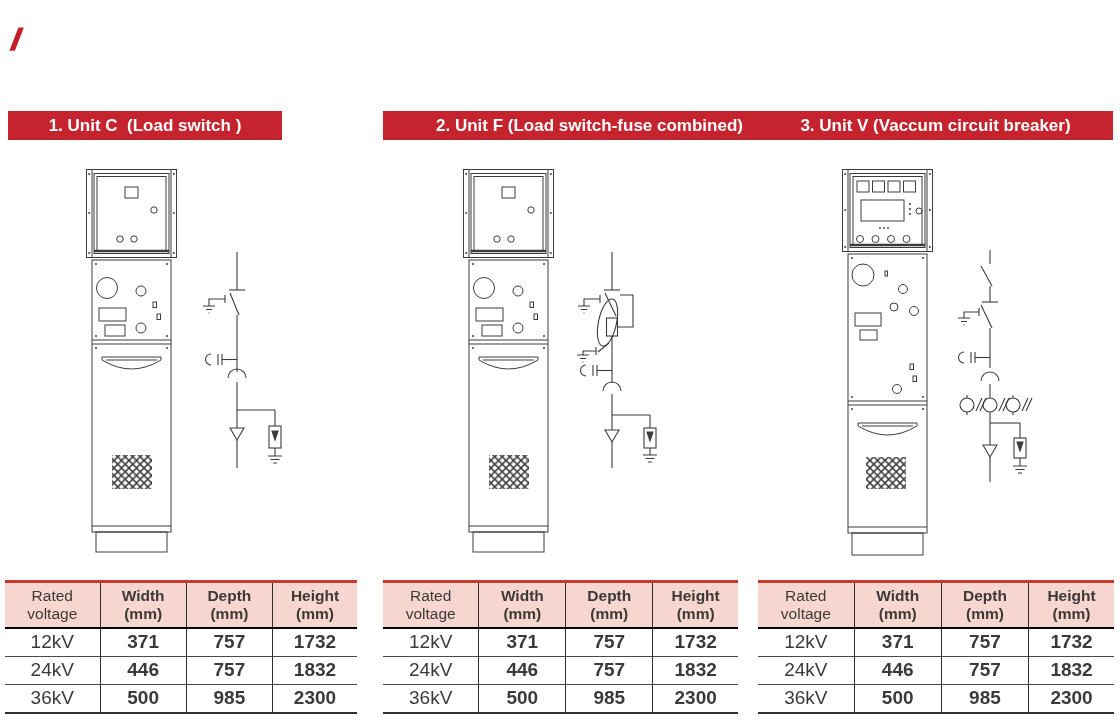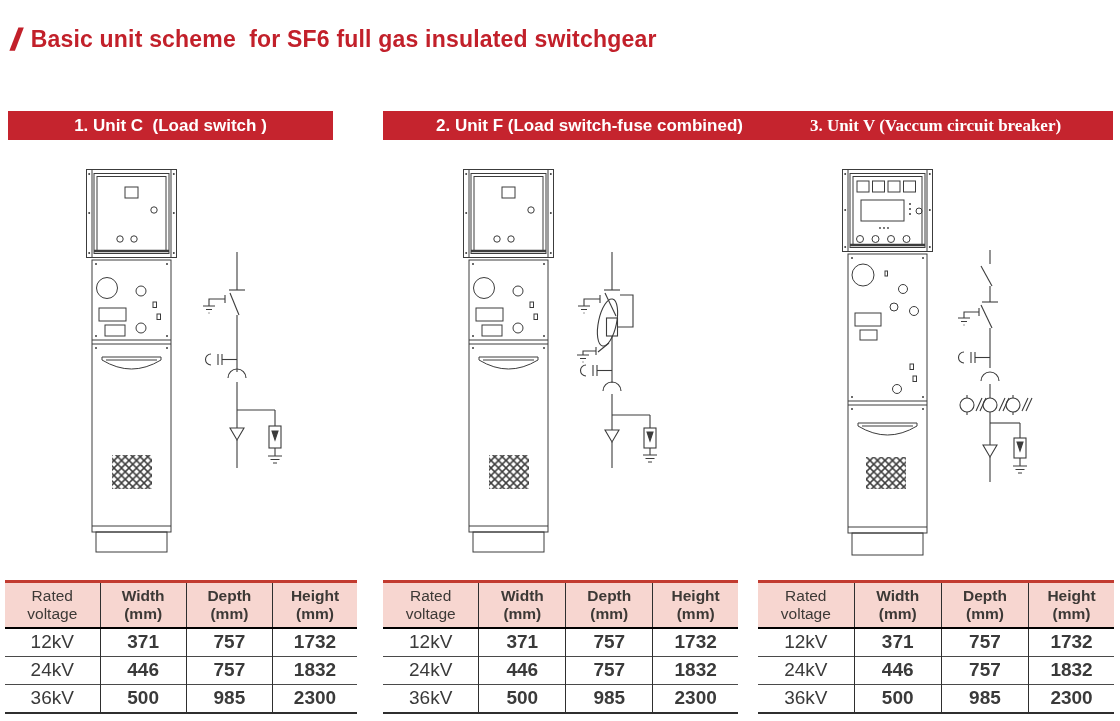--- a/index.html
+++ b/index.html
@@ -8,23 +8,23 @@
     font-family:"Liberation Sans",sans-serif;overflow:hidden;
   }
   .title-row{position:absolute;left:10px;top:24px;display:flex;align-items:center;color:#c2202a;}
   .slash{display:inline-block;font-weight:bold;font-size:31px;line-height:1;
          transform:scaleX(1.5) skewX(-4deg);transform-origin:left center;margin-right:12px;}
   .title-text{font-weight:bold;font-size:23px;white-space:pre;letter-spacing:0.2px;}
 
   .bar{position:absolute;top:111px;height:29px;background:#c5242e;color:#ffffff;
        display:flex;align-items:center;justify-content:center;
        font-weight:bold;font-size:17px;white-space:pre;}
-  #bar1{left:8px;width:325px;}
+  #bar1{left:8px;width:274px;}
   #bar2{left:383px;width:413px;}
-  #bar3{left:758px;width:355px;font-family:Liberation Serif, serif;}
+  #bar3{left:758px;width:355px;}
 
   svg{position:absolute;}
   #cab1{left:84px;top:168px;}
   #cab2{left:461px;top:168px;}
   #cab3{left:840px;top:168px;}
   #cir1{left:185px;top:248px;}
   #cir2{left:560px;top:248px;}
   #cir3{left:935px;top:246px;}
 
   table.dim-table{position:absolute;top:580px;border-collapse:collapse;table-layout:fixed;
@@ -39,21 +39,20 @@
   .dim-table td{
     color:#3a3a3a;font-size:19px;text-align:center;height:27px;padding:0;}
   .dim-table tbody tr + tr td{border-top:1.5px solid #4a4a4a;}
   .dim-table th + th, .dim-table td + td{border-left:1.4px solid #2f2f2f;font-weight:bold;}
 </style>
 </head>
 <body>
 
 <div class="title-row">
   <span class="slash">/</span>
-  <span class="title-text">Basic unit scheme  for SF6 full gas insulated switchgear</span>
 </div>
 
 <div class="bar" id="bar1">1. Unit C  (Load switch )</div>
 
 <svg id="cab1" width="95" height="386" viewBox="0 0 95 386">
   <defs>
       <pattern id="gr1" width="7.5" height="7.5" patternUnits="userSpaceOnUse">
     <path d="M0 0L7.5 7.5M7.5 0L0 7.5" stroke="#3c3c3c" stroke-width="1.5" fill="none"></path>
       </pattern>
     </defs>

